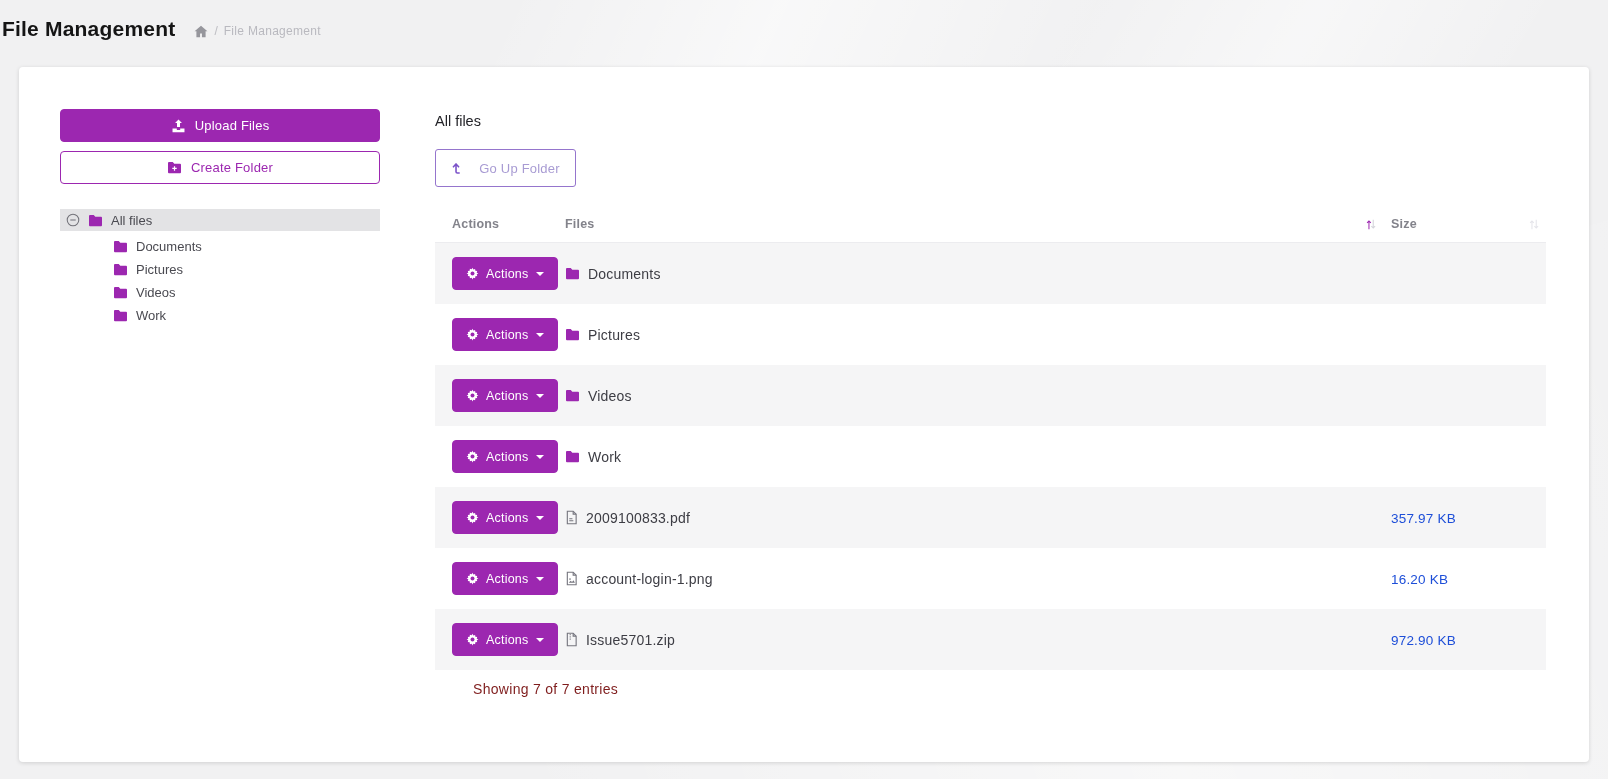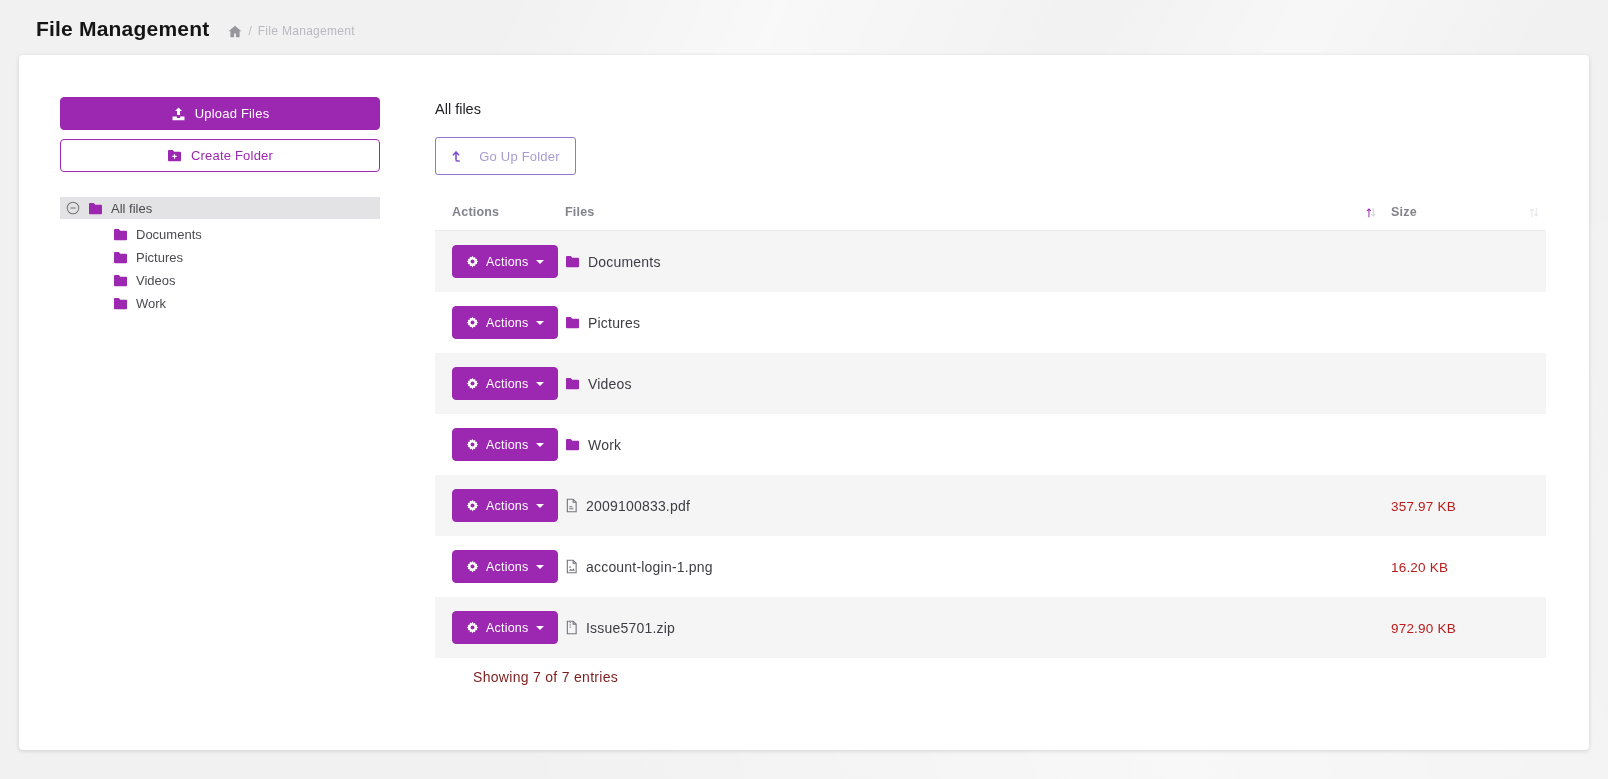--- a/index.html
+++ b/index.html
@@ -24,32 +24,32 @@
     background:linear-gradient(90deg,rgba(255,255,255,0) 0%,rgba(255,255,255,.55) 45%,rgba(255,255,255,0) 100%);}
   .swoosh-2{top:380px;left:520px;width:1300px;height:700px;transform:rotate(-18deg);
     background:linear-gradient(90deg,rgba(255,255,255,0) 0%,rgba(255,255,255,.5) 50%,rgba(255,255,255,0) 100%);}
   .swoosh-3{top:-260px;left:1060px;width:420px;height:700px;transform:rotate(30deg);
     background:linear-gradient(90deg,rgba(255,255,255,0) 0%,rgba(255,255,255,.45) 50%,rgba(255,255,255,0) 100%);}
 
   
   .page-header{
     position:relative;z-index:1;
     display:flex;align-items:center;
-    padding:17px 20px 14px 36px;
+    padding:17px 20px 14px 2px;
   }
   .page-title{font-size:21px;font-weight:700;color:#151515;letter-spacing:.2px;}
   .breadcrumb{display:flex;align-items:center;margin-left:19px;margin-top:4px;gap:6px;}
   .breadcrumb .home-ic{color:#96969c;display:inline-flex;}
   .breadcrumb .sep{color:#bcbcc2;font-size:12px;}
   .breadcrumb .crumb{color:#b9b9bf;font-size:12px;letter-spacing:.3px;}
 
   
   .card{
     position:relative;z-index:1;
-    margin:0 19px;
+    margin:12px 19px;
     height:695px;
     background:#fff;
     border-radius:4px;
     box-shadow:0 1px 4px rgba(0,0,0,.14);
   }
   .card-content{
     display:flex;
     padding:42px 43px 0 41px;
     height:100%;
   }
@@ -124,21 +124,21 @@
     background:var(--purple);border:1px solid var(--purple);border-radius:4px;
     color:#fff;font-family:inherit;font-size:12.5px;cursor:pointer;letter-spacing:.2px;
   }
   .caret{width:0;height:0;border-left:4px solid transparent;border-right:4px solid transparent;border-top:4px solid #fff;margin-left:1px;}
   .cell-name{flex:1;display:flex;align-items:center;gap:8px;min-width:0;}
   .row-icon{display:inline-flex;flex:none;}
   .row-icon.file{color:#75757e;}
   .row-icon.folder{color:var(--purple);}
   .row-name{font-size:14px;color:#3d3d44;letter-spacing:.2px;}
   .cell-size{width:155px;flex:none;}
-  .row-size{font-size:13.5px;color:#b91c1c;letter-spacing:.2px;}
+  .row-size{font-size:13.5px;color:#1d4ed8;letter-spacing:.2px;}
 
   .table-footer{margin-top:11px;padding-left:38px;font-size:14px;color:#7f1d1d;letter-spacing:.3px;}
 </style>
 </head>
 <body>
 
 <div class="swoosh swoosh-1"></div>
 <div class="swoosh swoosh-2"></div>
 <div class="swoosh swoosh-3"></div>
 

